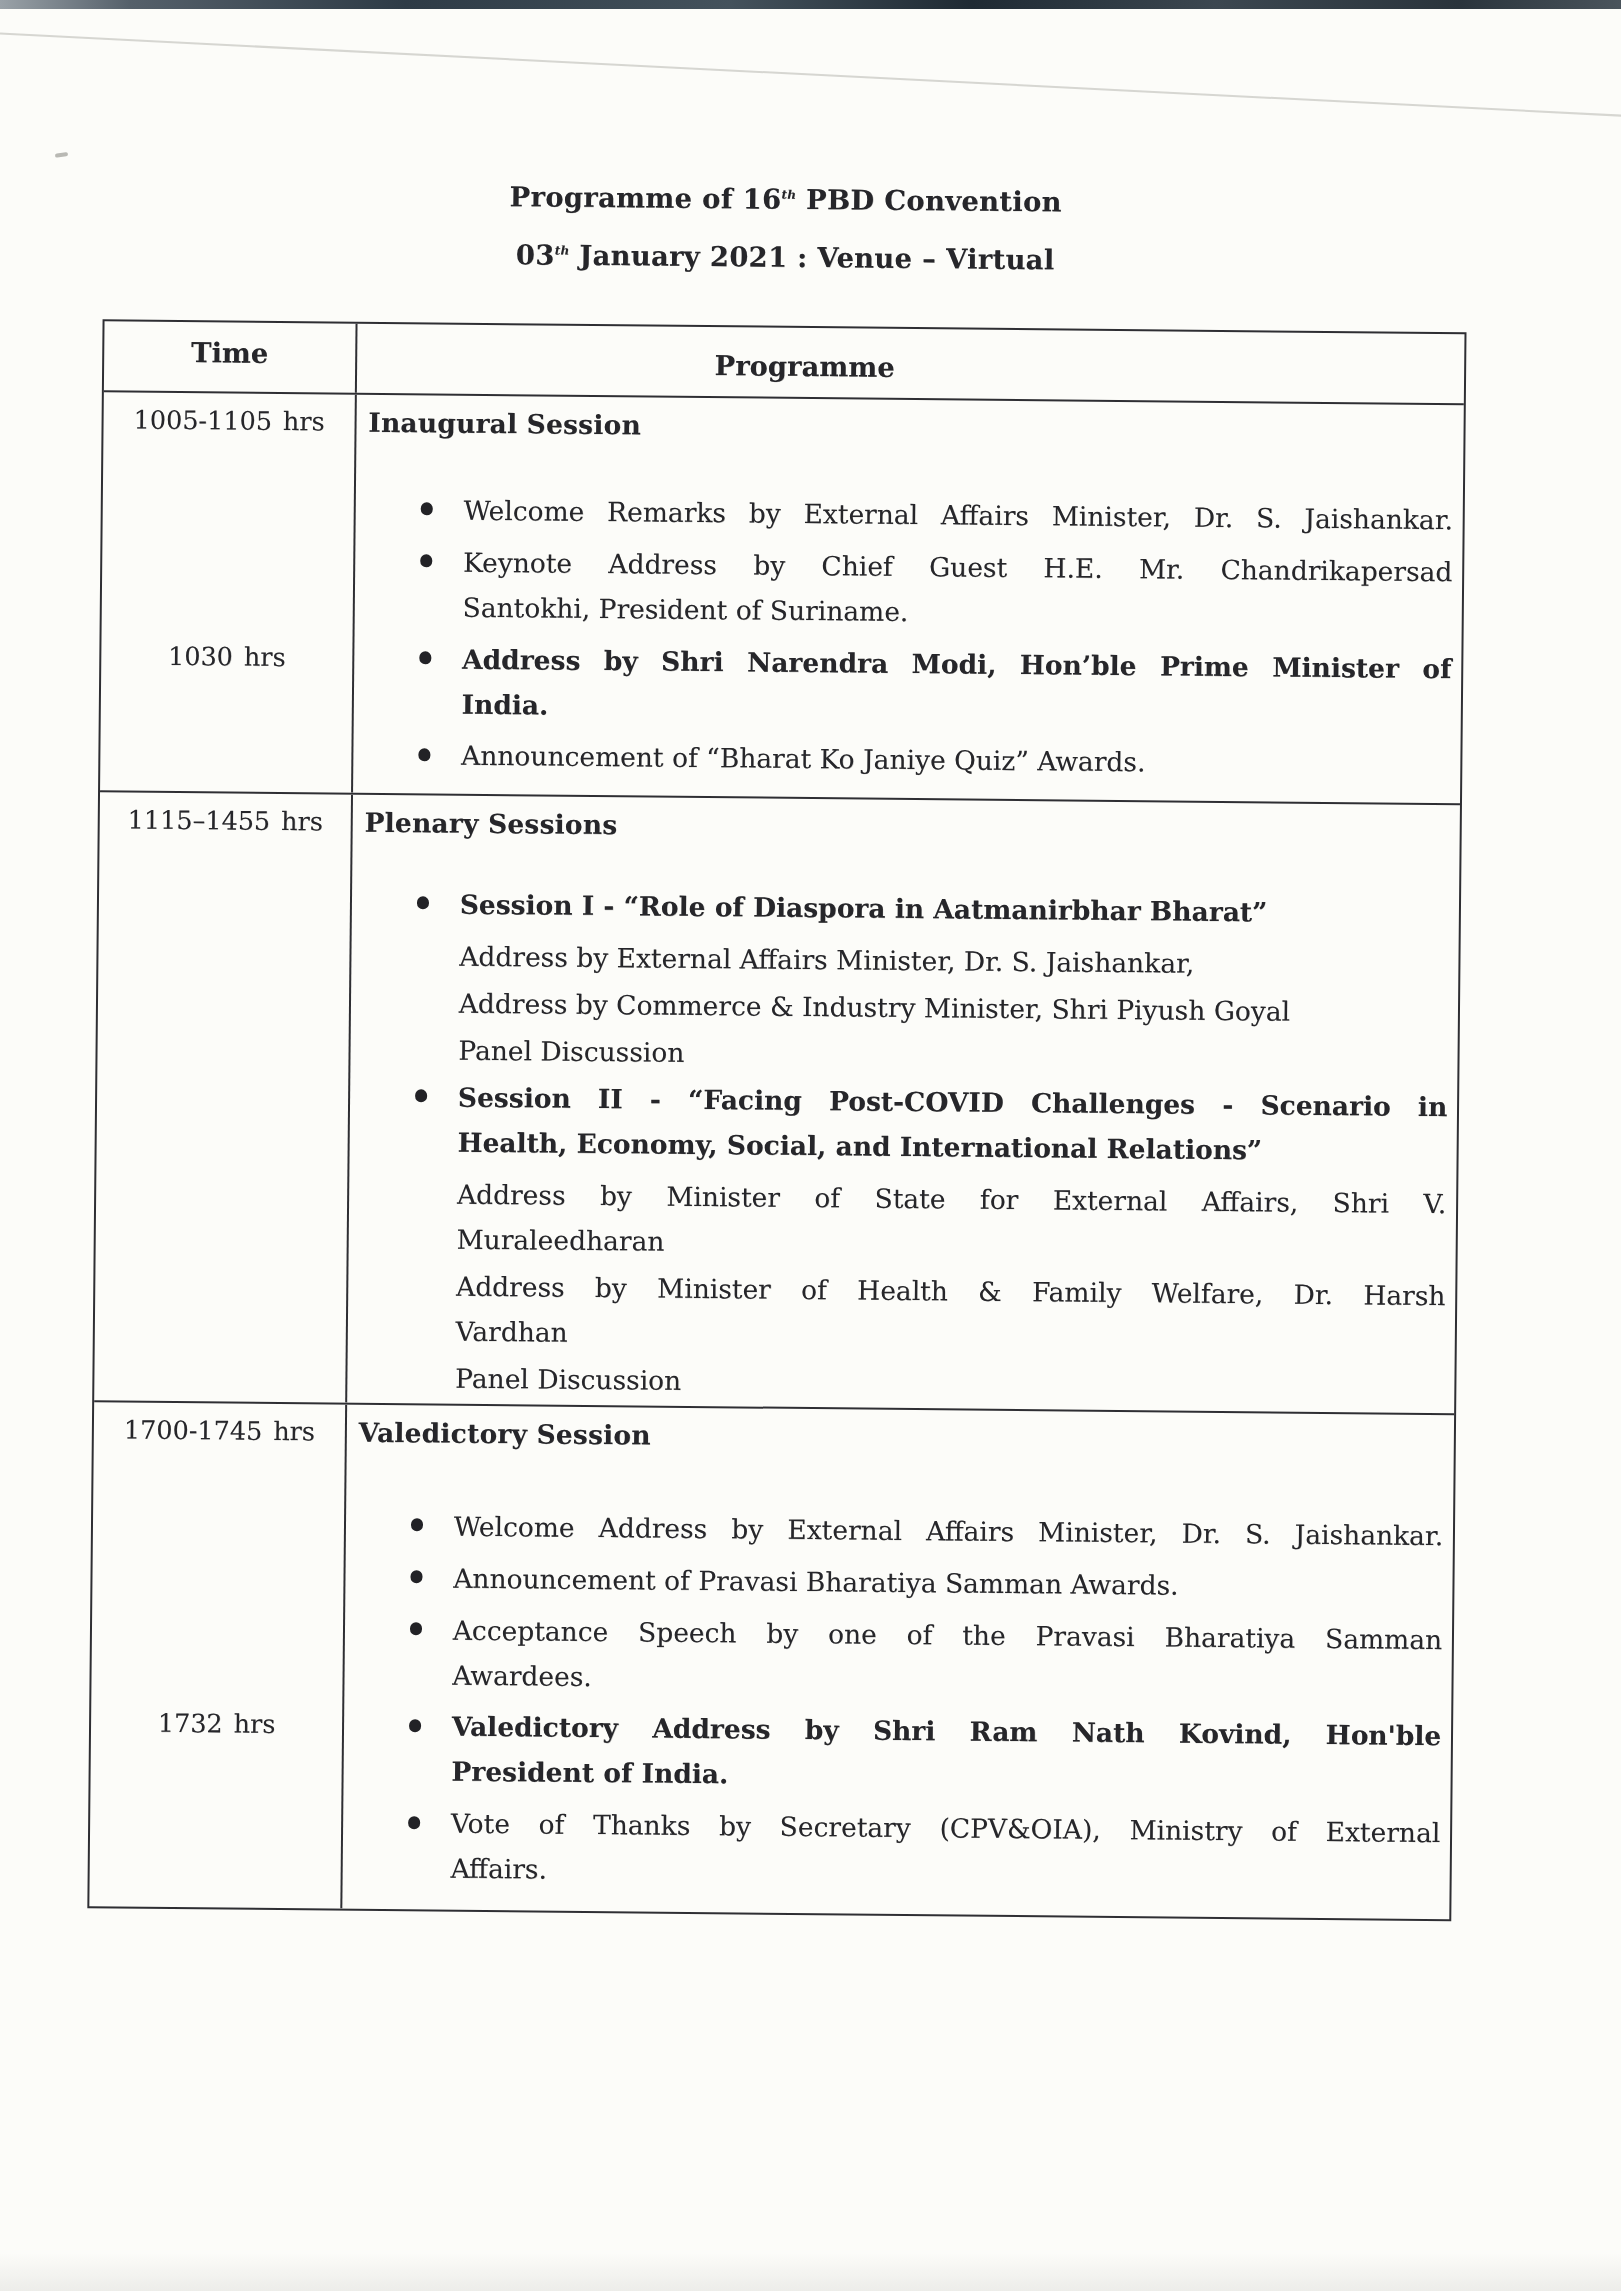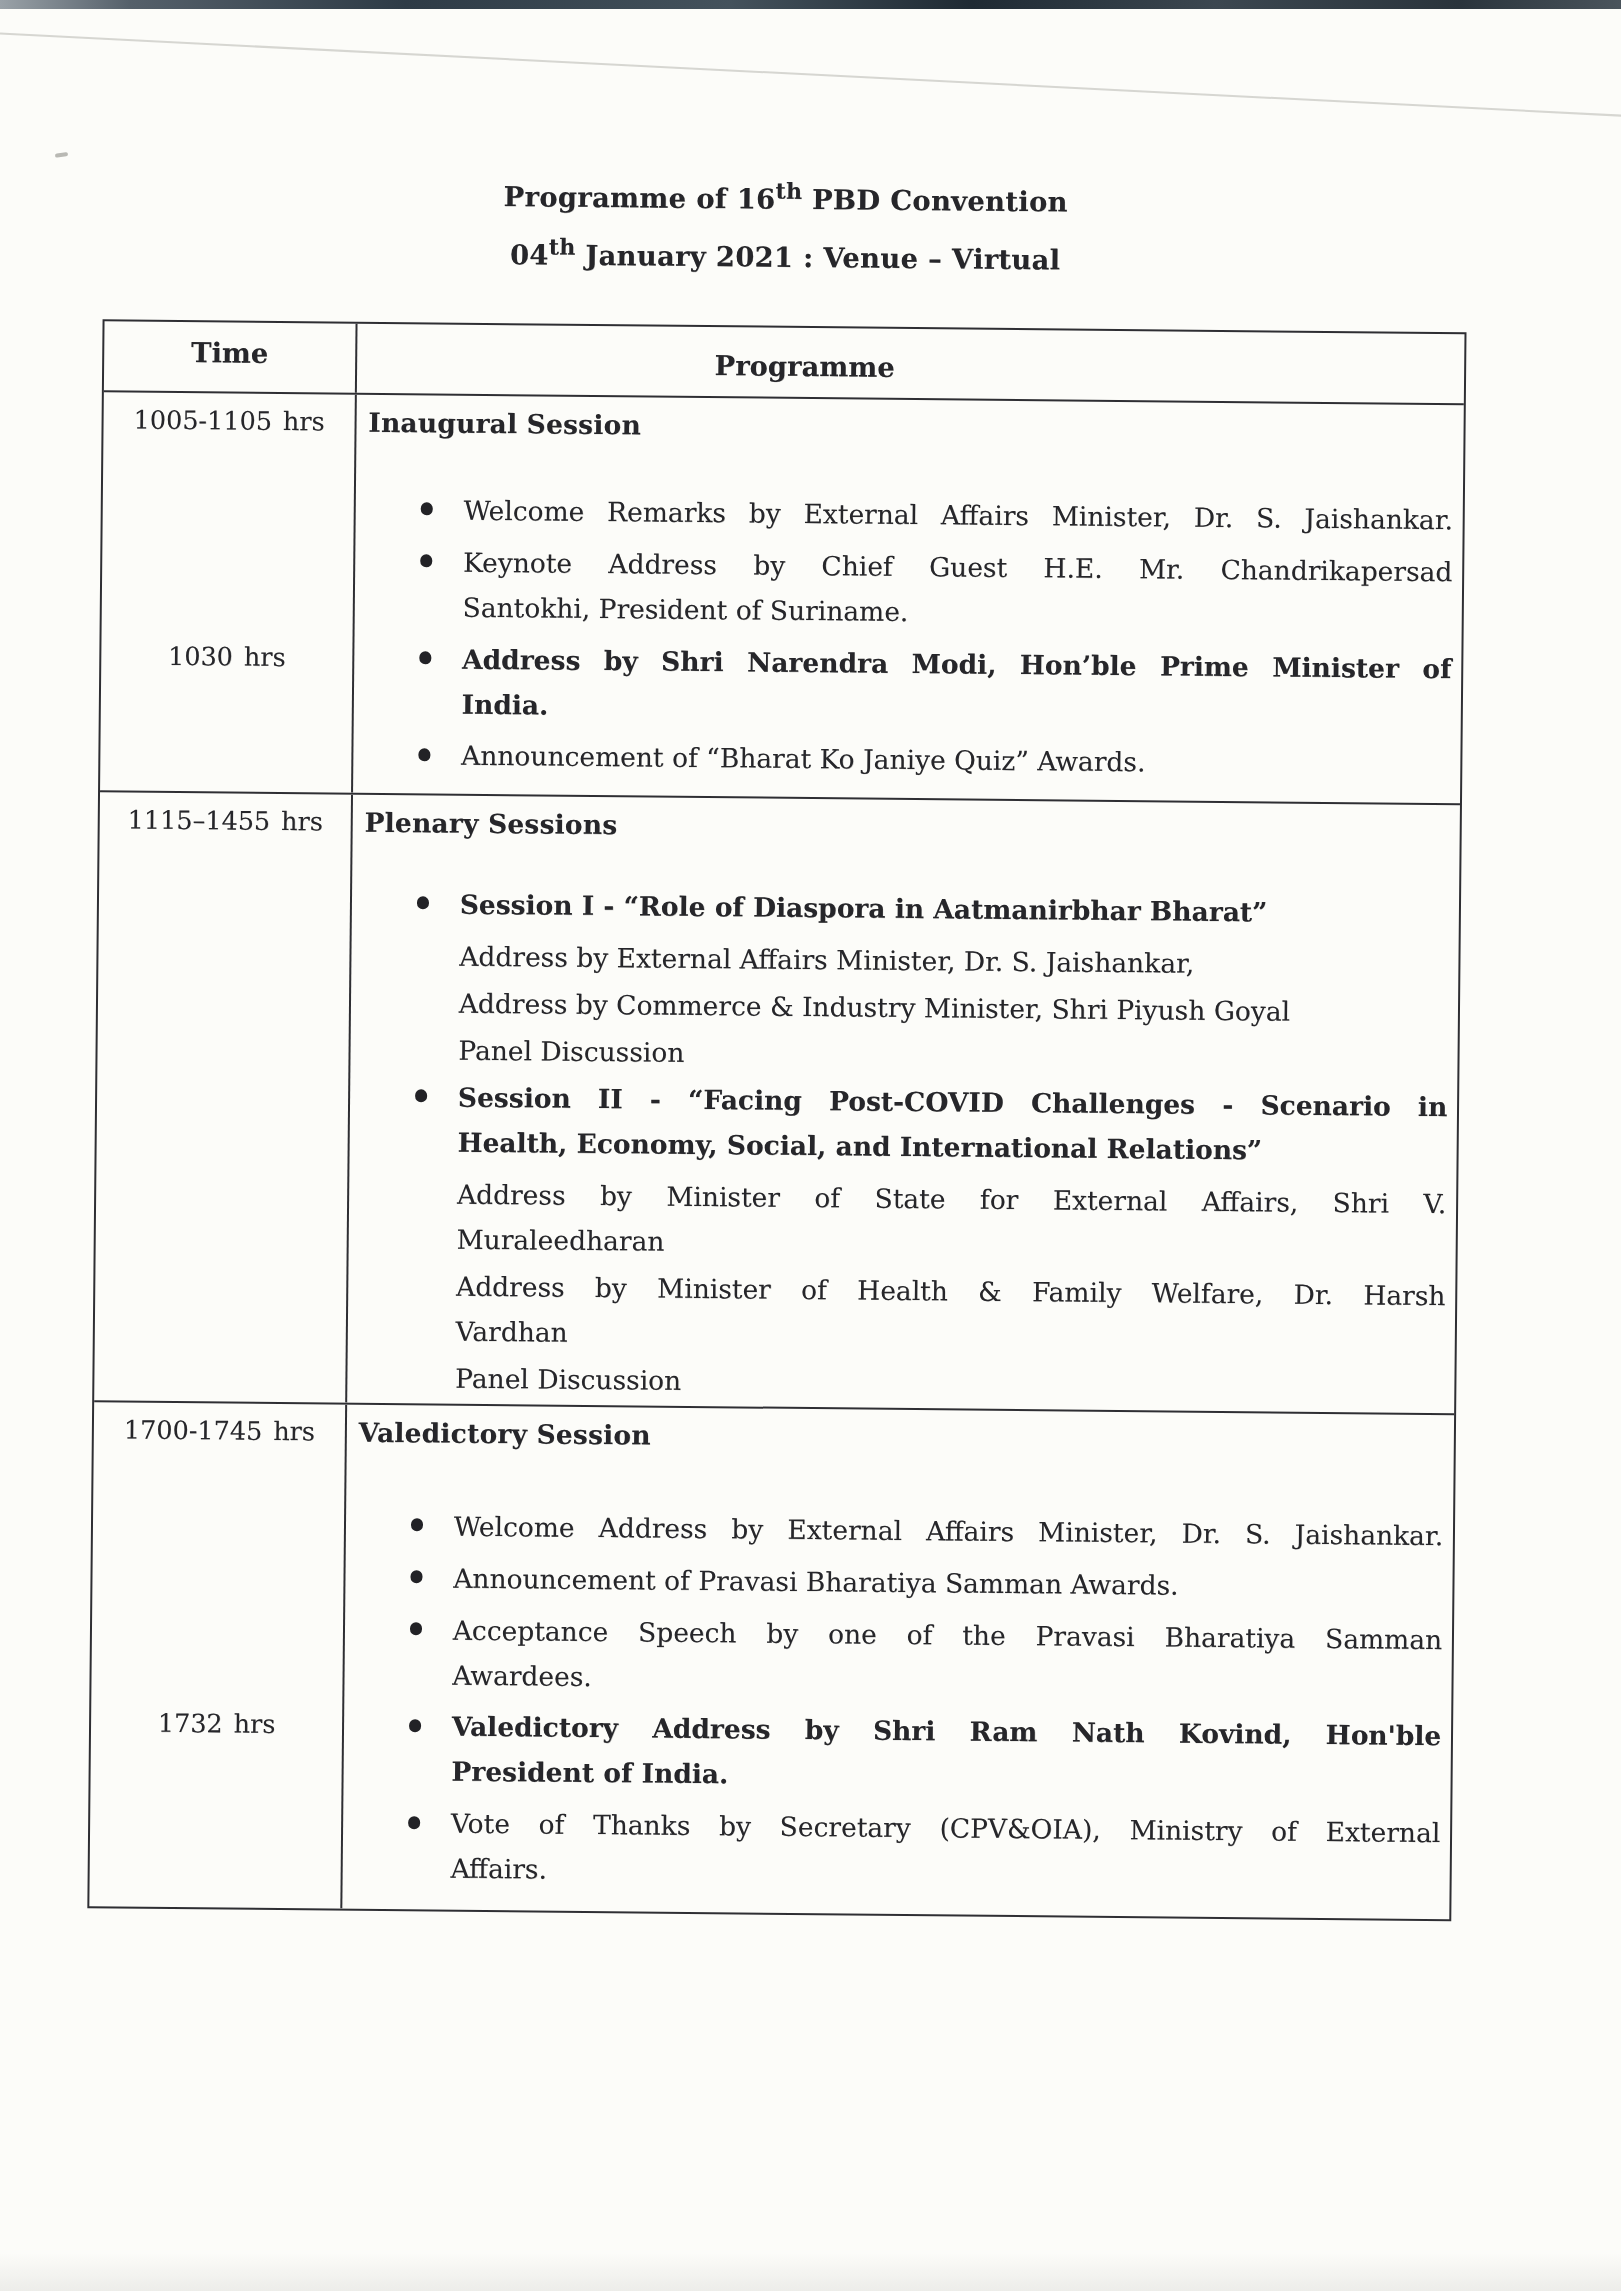--- a/index.html
+++ b/index.html
@@ -34,21 +34,21 @@
   .scan-rotate{
     position:absolute;top:0;left:0;width:1621px;height:2292px;
     transform:rotate(0.55deg);transform-origin:78px 274px;
   }
   .doc-title-wrap{
     position:absolute;left:103px;top:176px;width:1364px;
     text-align:center;font-weight:bold;font-size:27.4px;letter-spacing:0.3px;
     text-shadow:0.3px 0.3px 0 rgba(40,40,40,0.35);
   }
   .doc-title-wrap .line2{margin-top:25.5px;}
-  .doc-title-wrap sup{font-size:22px;vertical-align:super;line-height:0;}
+  .doc-title-wrap sup{font-size:12px;vertical-align:super;line-height:0;font-style:italic;}
   
   .ptable{
     position:absolute;left:103px;top:319px;width:1364px;
     border:2.9px solid #2e2e33;
     box-sizing:border-box;
     text-shadow:0.3px 0.3px 0 rgba(40,40,40,0.3);
   }
   .thead{display:flex;height:69px;box-sizing:border-box;}
   .trow{display:flex;box-sizing:border-box;border-top:2px solid #2e2e33;overflow:hidden;}
   .r0{height:400px;}
@@ -93,21 +93,21 @@
 
 <div class="scan-strip"></div>
 <div class="page-edge-line"></div>
 <div class="speck"></div>
 <div class="paper-shade"></div>
 
 <div class="scan-rotate">
 
   <div class="doc-title-wrap">
     <div class="line1"><span>Programme of 16</span><sup>th</sup><span> PBD Convention</span></div>
-    <div class="line2"><span>04</span><sup>th</sup><span> January 2021 : Venue – Virtual</span></div>
+    <div class="line2"><span>03</span><sup>th</sup><span> January 2021 : Venue – Virtual</span></div>
   </div>
 
   <div class="ptable">
     <div class="thead">
       <div class="th-time">Time</div>
       <div class="th-prog">Programme</div>
     </div>
 
   <div class="trow r0">
         <div class="time-col">

